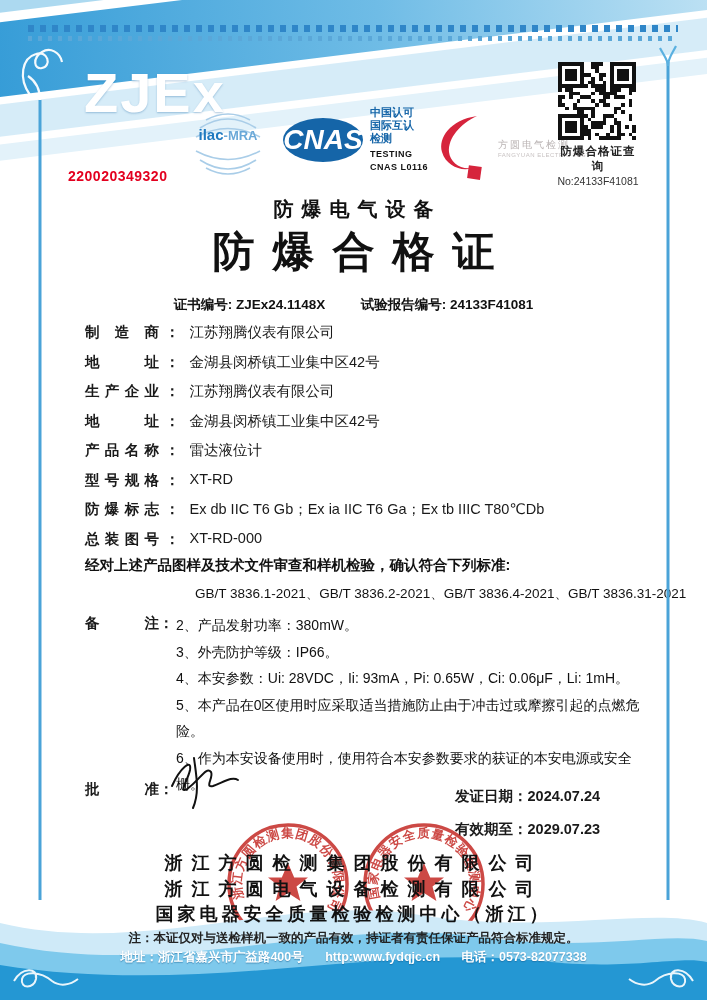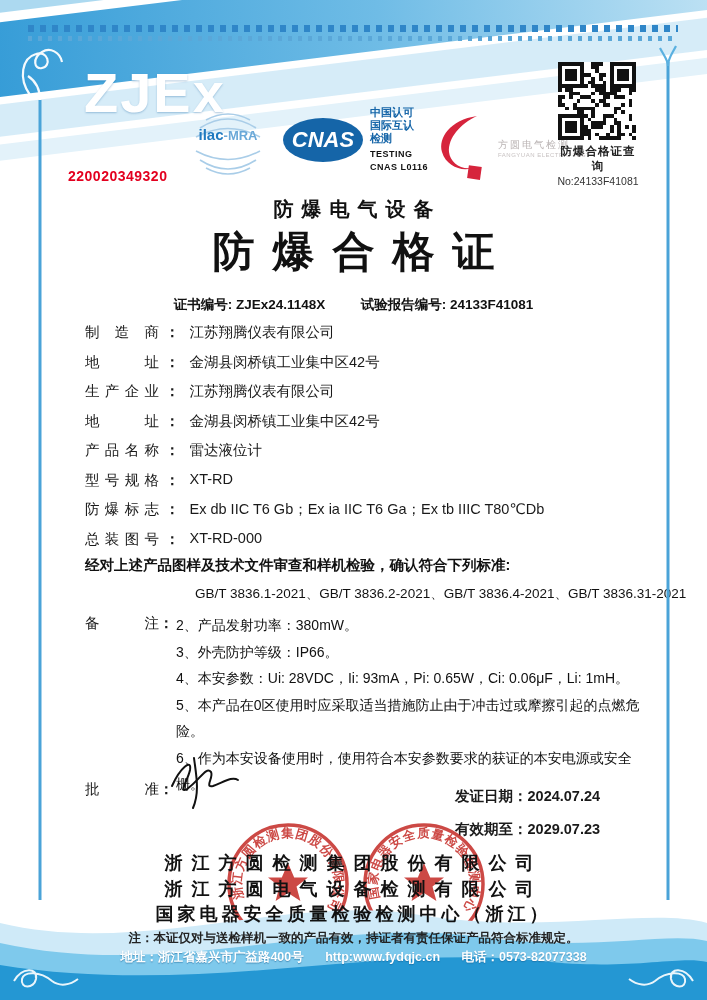--- a/index.html
+++ b/index.html
@@ -23,21 +23,21 @@
        display:flex;align-items:center;justify-content:center;}
   .cma .gap{position:absolute;right:-8px;top:14px;width:10px;height:16px;background:#fff;}
   .cma-ma{font-size:24px;font-weight:bold;color:#e3001f;letter-spacing:1px;}
   .cma-num{position:absolute;left:68px;top:168px;font-size:14px;font-weight:bold;color:#e3001f;letter-spacing:.5px;}
   .ilac{position:absolute;left:190px;top:106px;width:76px;height:76px;}
   .ilac svg{position:absolute;left:0;top:0;}
   .ilac-text{position:absolute;left:0;top:20px;width:76px;text-align:center;font-weight:bold;color:#1f7ac0;font-size:15px;}
   .ilac-text .mra{color:#6aa8d8;font-size:13px;font-weight:bold;}
   .cnas{position:absolute;left:283px;top:118px;width:80px;height:44px;background:#1565a8;border-radius:50%;
         display:flex;align-items:center;justify-content:center;}
-  .cnas span{color:#fff;font-weight:bold;font-size:22px;font-style:italic;letter-spacing:0;}
+  .cnas span{color:#fff;font-weight:bold;font-size:28px;font-style:italic;letter-spacing:0;}
   .cnas-col{position:absolute;left:370px;top:106px;line-height:1.2;}
   .cnas-cn{color:#1565a8;font-size:11px;font-weight:bold;}
   .cnas-en{color:#111;font-size:9px;font-weight:bold;margin-top:3px;letter-spacing:.5px;}
   .fy-logo{position:absolute;left:430px;top:110px;}
   .fy-text{position:absolute;left:498px;top:138px;color:#b9b3b3;font-size:10px;letter-spacing:2px;}
   .fy-text small{display:block;font-size:6px;letter-spacing:.5px;color:#c8c2c2;}
   .qr-wrap{position:absolute;left:556px;top:62px;width:84px;}
   .qr{position:relative;width:78px;height:78px;margin-left:2px;background:#fff;}
   .qr i{position:absolute;background:#111;}
   .qr-cap{margin-top:4px;text-align:center;font-size:11.5px;font-weight:bold;color:#222;letter-spacing:1px;}
@@ -45,21 +45,21 @@
   
   .subtitle{position:absolute;top:196px;left:0;width:707px;text-align:center;font-size:20px;font-weight:bold;
             letter-spacing:8px;text-indent:8px;color:#111;}
   .main-title{position:absolute;top:224px;left:0;width:707px;text-align:center;font-size:42px;font-weight:bold;
               letter-spacing:18px;text-indent:18px;color:#111;}
   .cert-line{position:absolute;top:296px;left:0;width:707px;text-align:center;font-size:13.5px;font-weight:bold;color:#111;}
   .cert-line .sep{display:inline-block;width:28px;}
   
   .fields{position:absolute;left:85px;top:323px;width:560px;}
   .frow{height:29.5px;display:flex;align-items:flex-start;font-size:14.5px;}
-  .flabel{display:inline-block;width:74px;font-weight:normal;text-align:justify;text-align-last:justify;}
+  .flabel{display:inline-block;width:74px;font-weight:bold;text-align:justify;text-align-last:justify;}
   .fcolon{font-weight:bold;margin:0 10px 0 6px;}
   .fvalue{flex:1;}
   .intro{position:absolute;left:85px;top:556px;font-size:14.5px;font-weight:bold;color:#111;}
   
   .remark-label{position:absolute;left:85px;top:614px;font-size:14.5px;font-weight:bold;display:flex;}
   .remark-label .flabel{width:74px;}
   .remark-std{position:absolute;left:195px;top:585px;font-size:13.5px;color:#111;}
   .remark-items{position:absolute;left:176px;top:612px;width:470px;font-size:14px;line-height:26.5px;color:#111;}
   
   .approve{position:absolute;left:85px;top:780px;font-size:14.5px;font-weight:bold;display:flex;}

